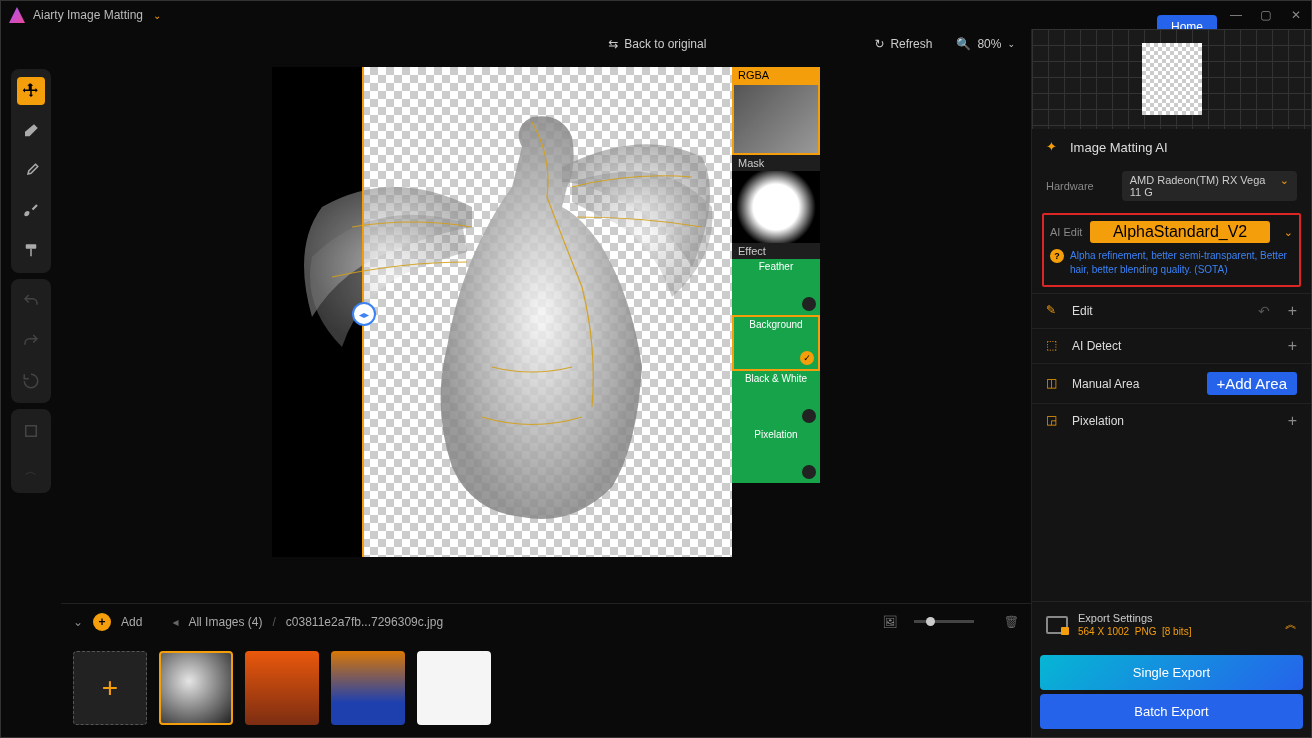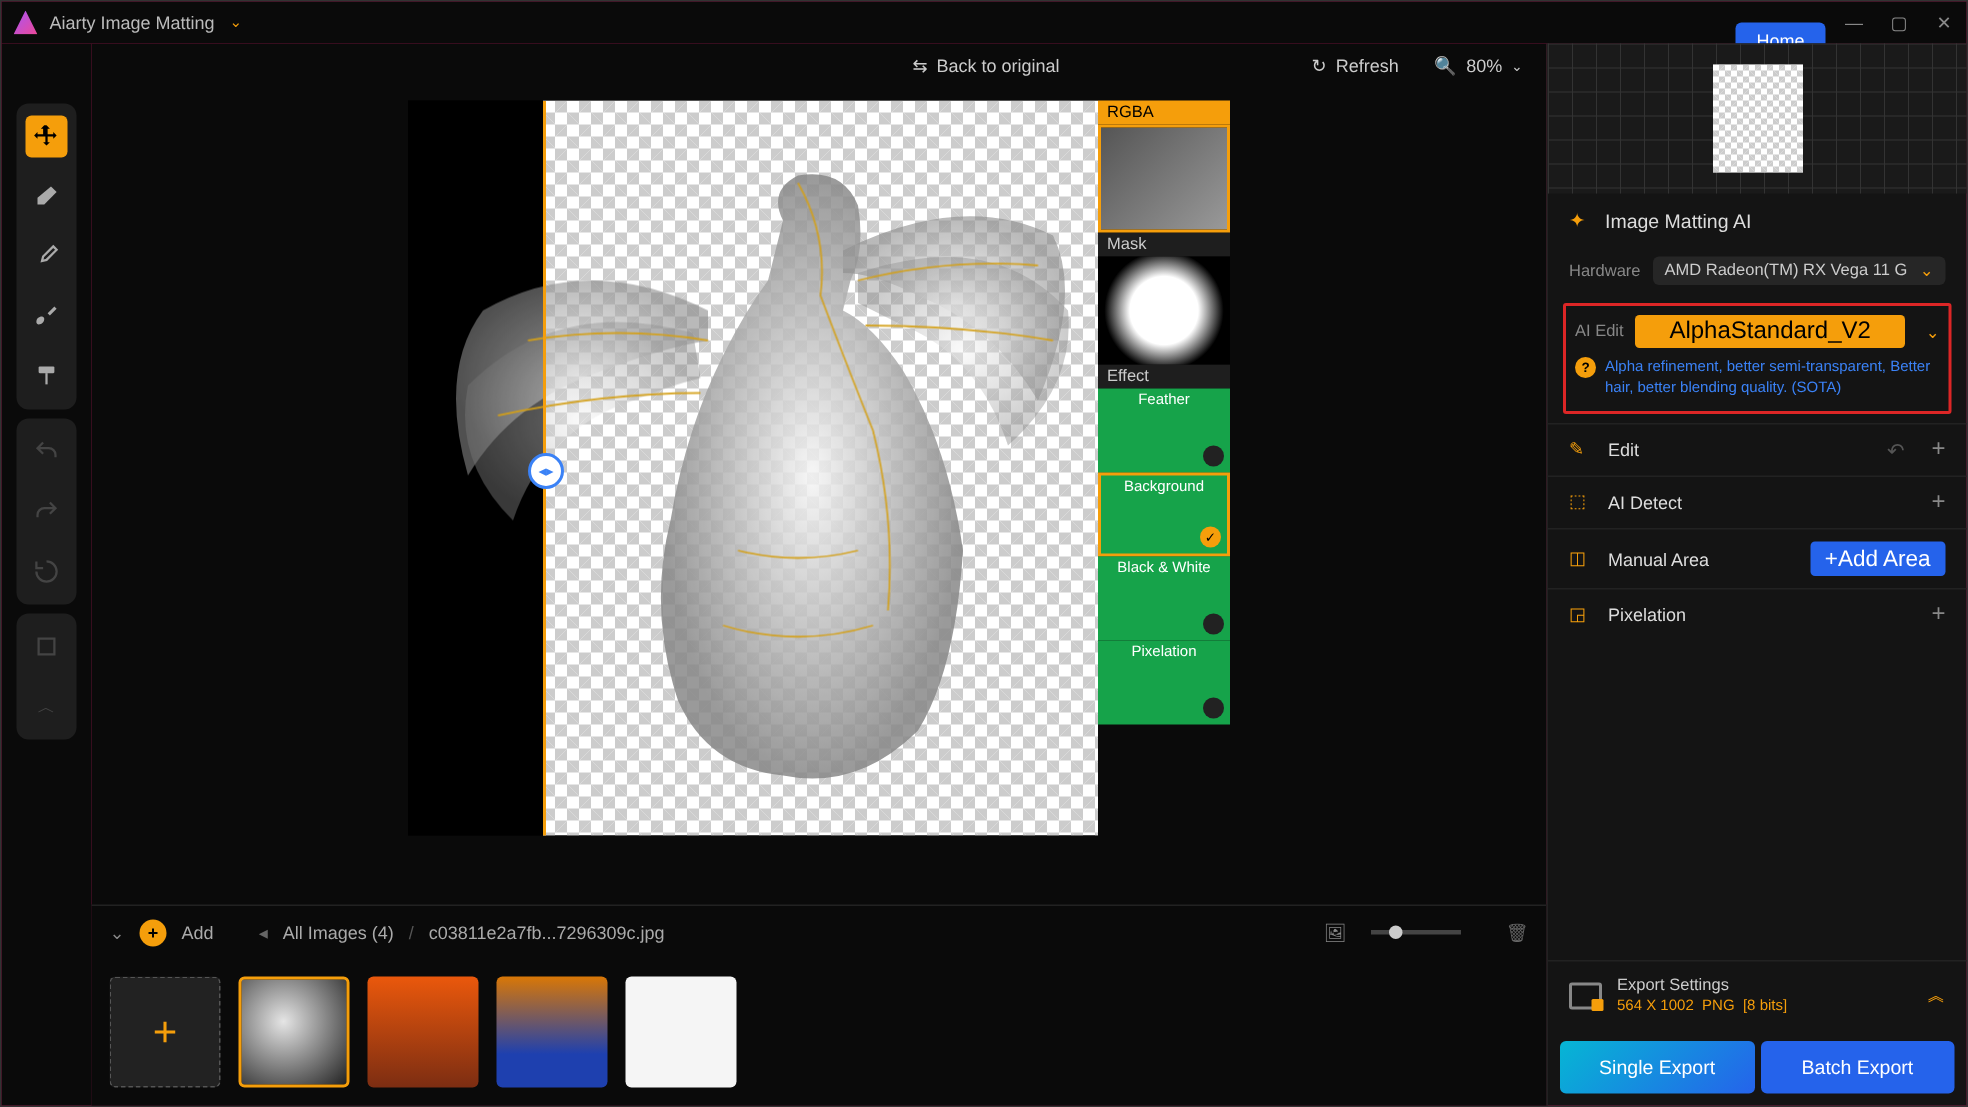--- a/index.html
+++ b/index.html
@@ -1,17 +1,17 @@
 <!DOCTYPE html>
 <html><head>
 <meta charset="utf-8">
 <style>
 *{margin:0;padding:0;box-sizing:border-box;font-family:-apple-system,BlinkMacSystemFont,"Segoe UI",Arial,sans-serif;}
 body{background:#1a1a1a;width:1312px;height:738px;overflow:hidden;color:#ccc;font-size:12px;}
-.app{width:100%;height:100%;display:flex;flex-direction:column;background:#be185d;border:1px solid #333;}
+.app{width:100%;height:100%;display:flex;flex-direction:column;background:#fef9c3;border:1px solid #333;}
 .titlebar{height:28px;background:#0a0a0a;display:flex;align-items:center;padding:0 8px;}
 .logo{width:16px;height:16px;background:linear-gradient(135deg,#a855f7,#ec4899);clip-path:polygon(50% 0,100% 100%,0 100%);margin-right:8px;}
 .app-title{color:#bbb;font-size:12px;}
 .chev-sm{color:#f59e0b;margin-left:10px;font-size:10px;}
 .title-spacer{flex:1;}
 .home-btn{background:#2563eb;color:#fff;padding:5px 14px;border-radius:4px;font-size:12px;margin-right:12px;margin-top:24px;}
 .win-btns{display:flex;gap:16px;color:#888;}
 .win-btn{width:14px;height:14px;display:flex;align-items:center;justify-content:center;cursor:pointer;}
 .body{flex:1;display:flex;min-height:0;}
 .left-tools{width:60px;background:#0a0a0a;padding-top:40px;display:flex;flex-direction:column;align-items:center;gap:6px;}
@@ -40,42 +40,42 @@
 .effect-thumb{width:88px;height:56px;background:#16a34a;position:relative;display:flex;align-items:flex-start;justify-content:center;color:#fff;font-size:10px;padding-top:2px;}
 .effect-thumb.sel{border:2px solid #f59e0b;}
 .effect-thumb::after{content:"";position:absolute;right:4px;bottom:4px;width:14px;height:14px;border-radius:50%;background:#222;}
 .effect-thumb.sel::after{background:#f59e0b;content:"✓";color:#000;font-size:9px;display:flex;align-items:center;justify-content:center;}
 .right-panel{width:280px;background:#141414;display:flex;flex-direction:column;border-left:1px solid #222;}
 .mini-preview{height:100px;background-image:linear-gradient(#333 1px,transparent 1px),linear-gradient(90deg,#333 1px,transparent 1px);background-size:16px 16px;background-color:#1a1a1a;display:flex;align-items:center;justify-content:center;}
 .mini-preview-img{width:60px;height:72px;background-image:linear-gradient(45deg,#ccc 25%,transparent 25%),linear-gradient(-45deg,#ccc 25%,transparent 25%),linear-gradient(45deg,transparent 75%,#ccc 75%),linear-gradient(-45deg,transparent 75%,#ccc 75%);background-size:8px 8px;background-position:0 0,0 4px,4px -4px,-4px 0;background-color:#fff;}
 .section-hdr{display:flex;align-items:center;gap:8px;padding:10px 14px;color:#ddd;font-size:13px;}
 .hw-row{display:flex;align-items:center;padding:6px 14px;gap:8px;font-size:11px;}
 .hw-label{color:#888;}
-.hw-select{flex:1;background:#262626;border-radius:4px;padding:3px 8px;color:#ccc;display:flex;justify-content:space-between;align-items:flex-start;}
+.hw-select{flex:1;background:#262626;border-radius:4px;padding:3px 8px;color:#ccc;display:flex;justify-content:space-between;align-items:flex-start;margin-left:20px;}
 .model-box{margin:6px 10px;border:2px solid #dc2626;border-radius:2px;padding:6px 6px 8px;}
 .model-row{display:flex;align-items:center;gap:8px;font-size:11px;}
 .model-label{color:#888;}
 .model-select{flex:1;background:#f59e0b;color:#000;padding:2px 10px;border-radius:3px;font-size:16px;text-align:center;}
 .model-chev{color:#f59e0b;margin-left:6px;}
 .model-desc{display:flex;gap:6px;margin-top:6px;font-size:10px;color:#3b82f6;line-height:1.4;}
 .help-icon{width:14px;height:14px;border-radius:50%;background:#f59e0b;color:#000;display:flex;align-items:center;justify-content:center;font-size:9px;flex-shrink:0;font-weight:bold;}
 .panel-row{display:flex;align-items:center;padding:8px 14px;gap:10px;color:#ddd;font-size:12px;border-top:1px solid #222;}
 .panel-row .spacer{flex:1;}
 .panel-ico{width:16px;height:16px;color:#f59e0b;}
 .add-area-btn{background:#2563eb;color:#fff;padding:3px 10px;border-radius:3px;font-size:15px;}
 .plus-ico{color:#888;font-size:16px;}
 .undo-ico{color:#555;font-size:14px;margin-right:8px;}
 .right-spacer{flex:1;}
 .export-settings{border-top:1px solid #222;padding:10px 14px;display:flex;align-items:center;gap:10px;}
 .export-ico{width:22px;height:18px;border:2px solid #888;border-radius:2px;position:relative;}
 .export-ico::after{content:"";position:absolute;right:-3px;bottom:-3px;width:8px;height:8px;background:#f59e0b;border-radius:1px;}
 .export-text{flex:1;font-size:11px;}
 .export-sub{color:#f59e0b;font-size:10px;margin-top:2px;}
 .chev-up{color:#f59e0b;}
-.export-btns{display:flex;gap:4px;padding:8px;}
+.export-btns{display:flex;gap:4px;padding:8px;flex-direction:column;}
 .exp-btn{flex:1;padding:10px 8px;border-radius:4px;color:#fff;font-size:13px;text-align:center;cursor:pointer;font-weight:500;}
 .exp-single{background:linear-gradient(135deg,#06b6d4,#2563eb);}
 .exp-batch{background:#2563eb;}
 .bottom-bar{height:36px;background:#0a0a0a;border-top:1px solid #222;display:flex;align-items:center;padding:0 12px;gap:10px;font-size:12px;color:#aaa;}
 .add-btn{width:18px;height:18px;border-radius:50%;background:#f59e0b;color:#000;display:flex;align-items:center;justify-content:center;font-weight:bold;}
 .zoom-slider{width:60px;height:3px;background:#444;position:relative;margin-left:6px;}
 .zoom-slider::after{content:"";position:absolute;left:20%;top:-3px;width:9px;height:9px;background:#ccc;border-radius:50%;}
 .thumbs-row{background:#0a0a0a;padding:12px;display:flex;gap:12px;}
 .thumb{width:74px;height:74px;border-radius:4px;background:#222;overflow:hidden;position:relative;}
 .thumb.add{border:1px dashed #555;display:flex;align-items:center;justify-content:center;color:#f59e0b;font-size:28px;}

